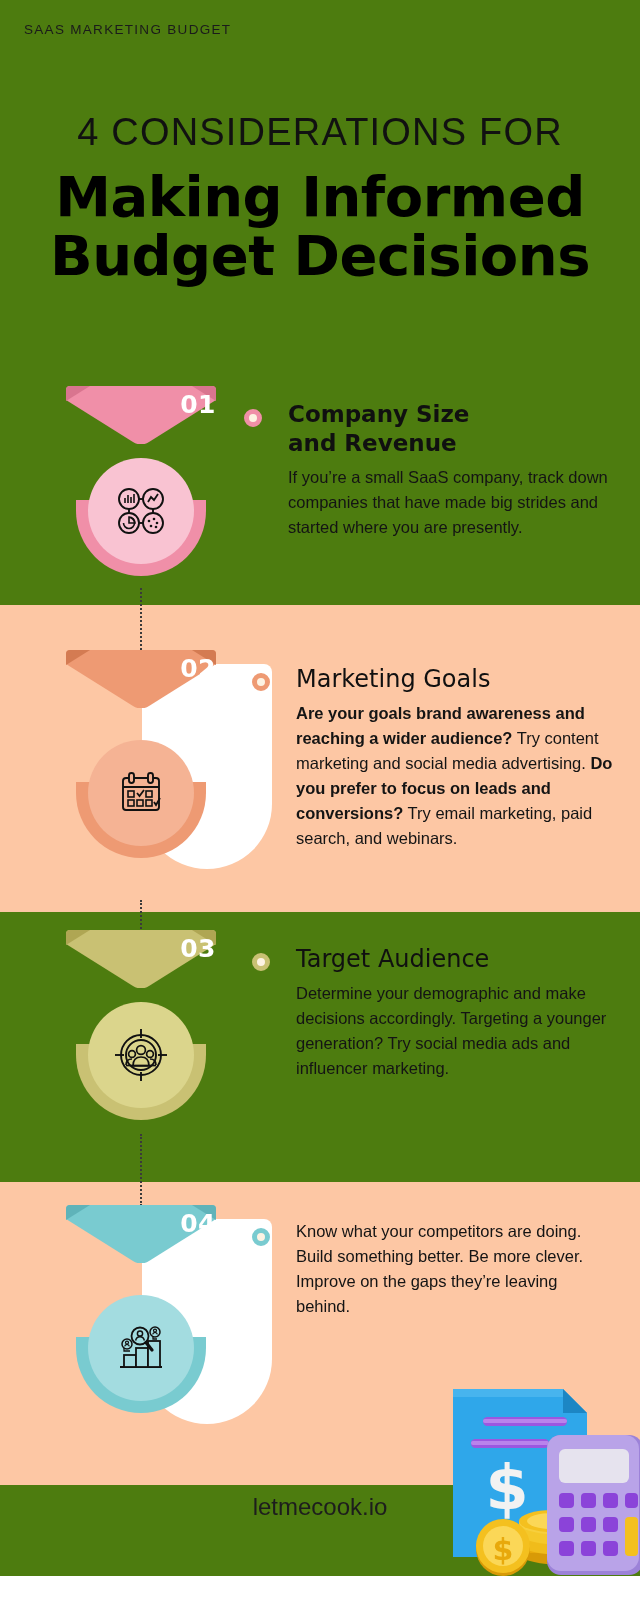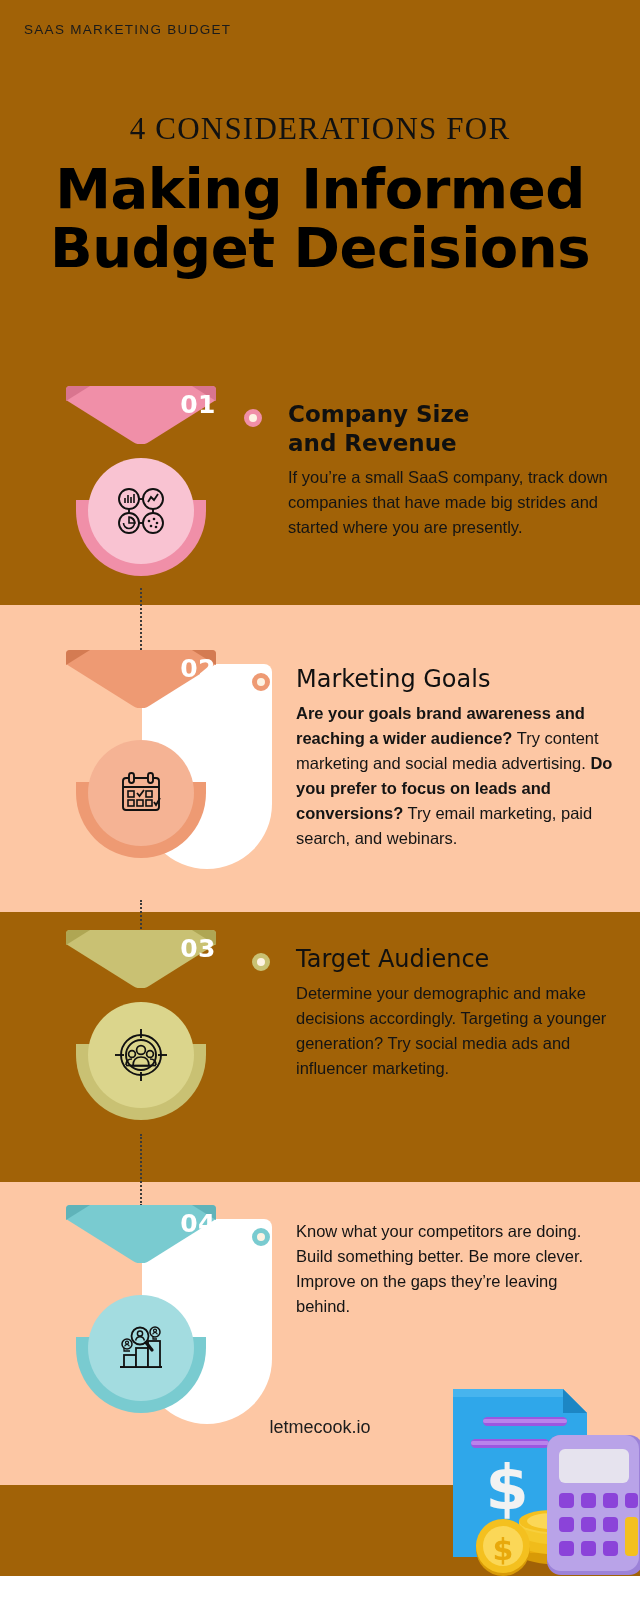--- a/index.html
+++ b/index.html
@@ -10,21 +10,21 @@
     background: #ffffff;
     font-family: "DejaVu Sans", sans-serif;
     overflow: hidden;
     position: relative;
   }
 
   .page {
     position: relative;
     width: 640px;
     height: 1576px;
-    background: #a16207;
+    background: #4d7c0f;
     overflow: hidden;
   }
 
   
   .band {
     position: absolute;
     left: 0;
     width: 640px;
     background: #FDC7A4;
     z-index: 0;
@@ -47,22 +47,22 @@
   
   .title-wrap {
     position: absolute;
     top: 112px;
     left: 0;
     width: 640px;
     text-align: center;
     z-index: 5;
   }
   .title-kicker {
-    font-family: Liberation Serif, serif;
-    font-size: 31px;
+    font-family: Liberation Sans, sans-serif;
+    font-size: 38px;
     letter-spacing: 1.2px;
     color: #111111;
     font-weight: 400;
     line-height: 1.1;
   }
   .title-main {
     font-family: "DejaVu Sans", sans-serif;
     font-weight: bold;
     font-size: 56px;
     line-height: 1.05;
@@ -208,26 +208,26 @@
     font-family: "Liberation Sans", sans-serif;
     font-size: 16.5px;
     line-height: 1.52;
     color: #141414;
   }
   .body-text b { font-weight: bold; }
 
   
   .footer-url {
     position: absolute;
-    top: 1417px;
+    top: 1493px;
     left: 0;
     width: 640px;
     text-align: center;
     font-family: "Liberation Sans", sans-serif;
-    font-size: 18px;
+    font-size: 24px;
     color: #1d1d1d;
     z-index: 5;
   }
 
   
   .illus {
     position: absolute;
     right: 0px;
     bottom: 0px;
     width: 205px;

